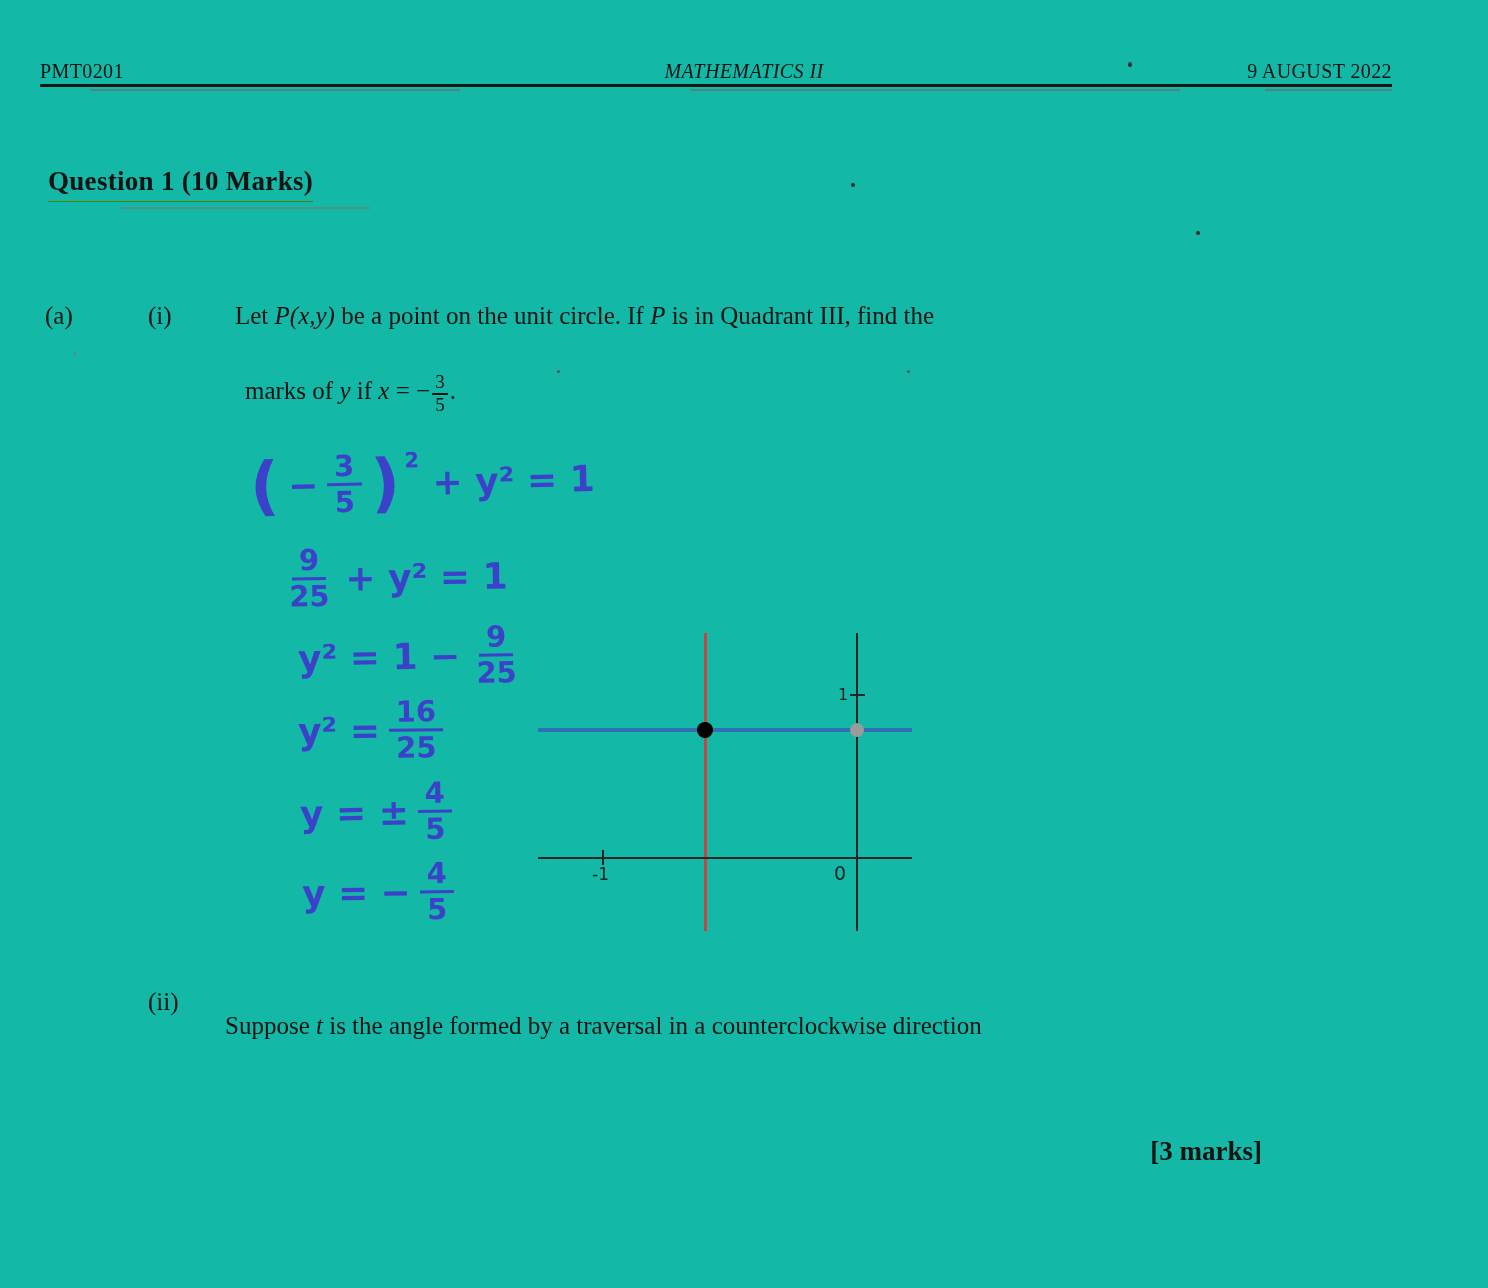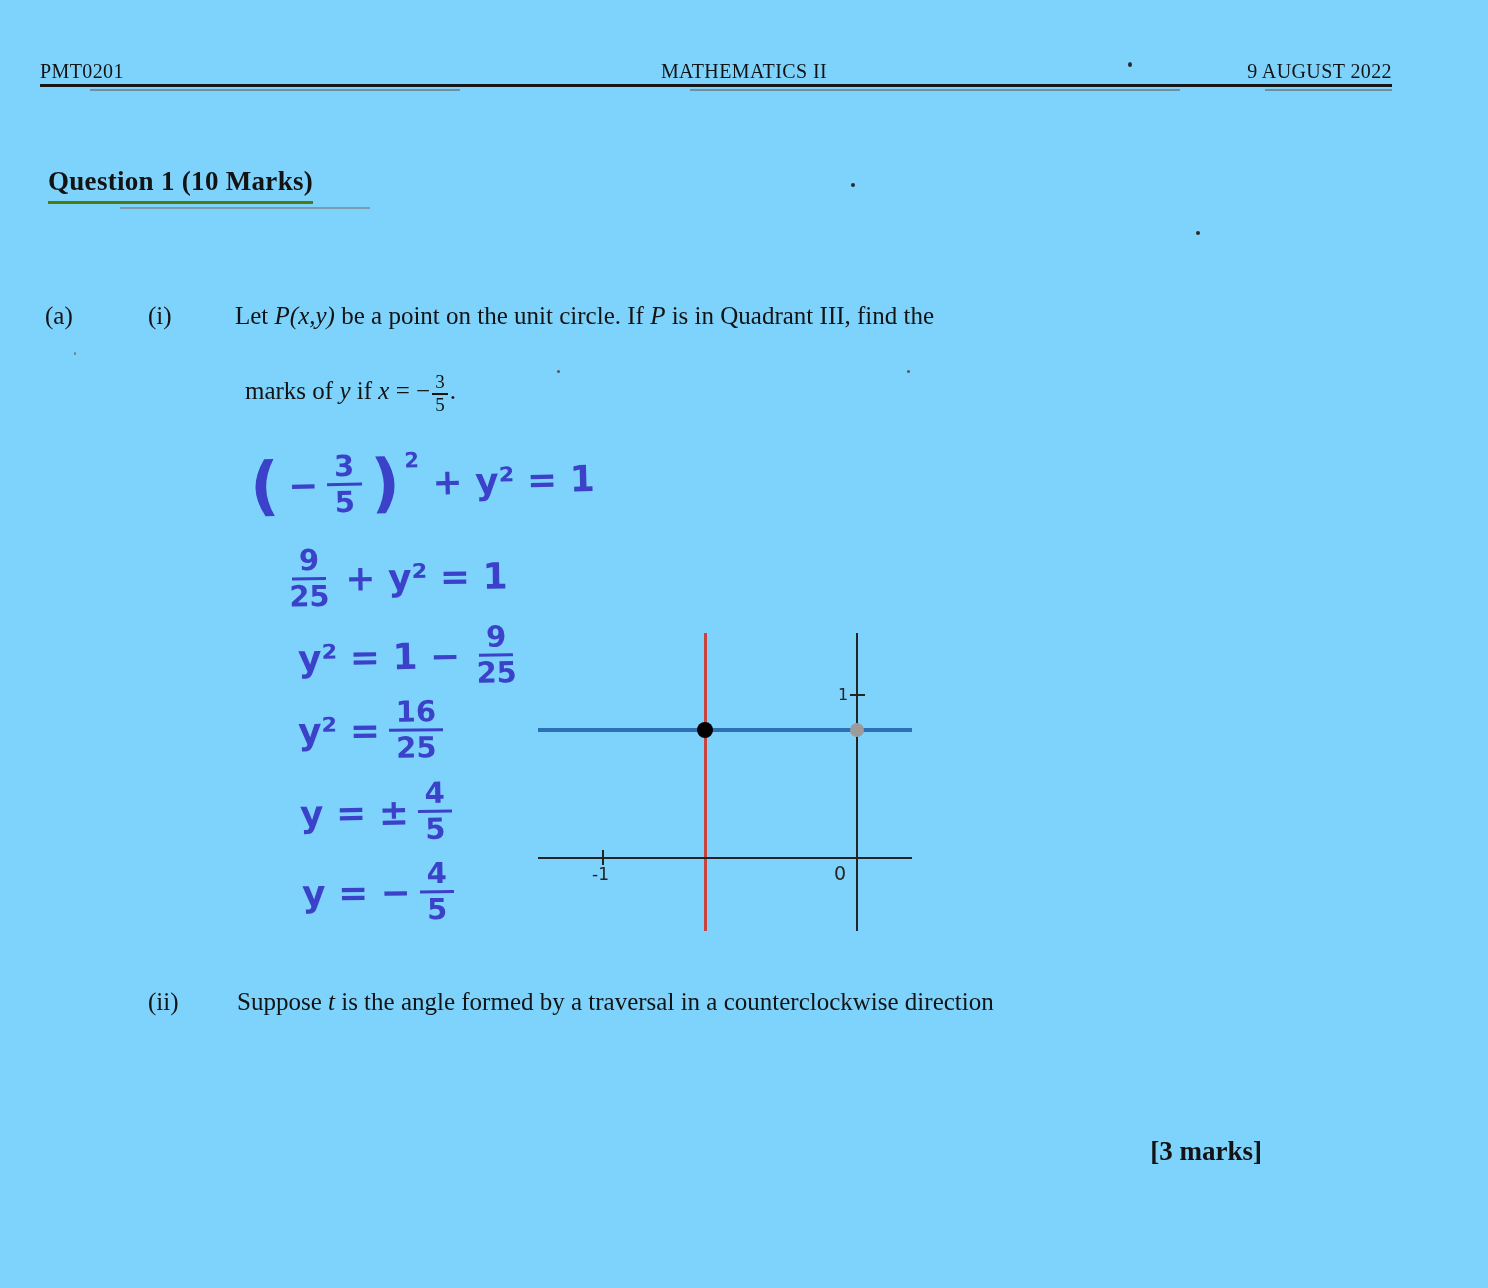--- a/index.html
+++ b/index.html
@@ -1,35 +1,35 @@
 <!DOCTYPE html>
 <html><head>
 <meta charset="utf-8">
 <style>
   html,body { margin:0; padding:0; background:#e8e8e8; }
   .page {
     position:relative; width:1488px; height:1288px; margin:0 auto;
-    background:#7dd3fc; overflow:hidden;
+    background:#14b8a6; overflow:hidden;
     font-family:"Liberation Serif", serif; color:#131313;
   }
   
   .hdr-item { position:absolute; top:60px; font-size:20px; letter-spacing:0.4px; white-space:nowrap; }
   .hdr-left   { left:40px; }
-  .hdr-center { left:0; width:100%; text-align:center; }
+  .hdr-center { left:0; width:100%; text-align:center;font-style:italic; }
   .hdr-right  { right:96px; }
   .header-rule  { position:absolute; left:40px; right:96px; top:84px; height:3px; background:#161616; }
   .header-rule2 { position:absolute; top:89px; height:2px; background:#6b6b6b; opacity:.65; }
   .hr2a { left:90px;  width:370px; }
   .hr2b { left:690px; width:490px; }
   .hr2c { left:1265px; width:127px; }
 
   
   .q-heading {
     position:absolute; left:48px; top:166px; font-size:27px; font-weight:bold;
-    border-bottom:3px solid #4d7c0f; padding-bottom:4px; letter-spacing:0.3px;
+    border-bottom:1px solid #4d7c0f; padding-bottom:4px; letter-spacing:0.3px;
   }
   .q-underline2 { position:absolute; left:120px; top:207px; width:250px; height:2px; background:#777; opacity:.6; }
 
   
   .bt { position:absolute; font-size:25px; white-space:nowrap; }
   .it { font-style:italic; }
   .pfrac { display:inline-flex; flex-direction:column; align-items:center;
            vertical-align:middle; font-size:19px; line-height:1.08; margin:0 2px; }
   .pfrac .n { border-bottom:2px solid #131313; padding:0 3px; }
   .pfrac .d { padding:0 3px; }
@@ -175,21 +175,21 @@
     <div class="g-tick-x"></div>
     <div class="g-tick-y"></div>
     <div class="g-lbl g-lbl-neg1">-1</div>
     <div class="g-lbl g-lbl-zero">0</div>
     <div class="g-lbl g-lbl-one">1</div>
     <div class="g-pt-gray"></div>
     <div class="g-pt-black"></div>
   </div>
 
   <div class="bt" style="left:148px; top:988px;">(ii)</div>
-  <div class="bt" style="left:225px; top:988px;margin-left:12px;">
+  <div class="bt" style="left:225px; top:1012px;">
     <span>Suppose </span><span class="it">t</span><span> is the angle formed by a traversal in a counterclockwise direction</span>
   </div>
 
   <div class="marks">[3 marks]</div>
 
   <div class="speck sp1"></div>
   <div class="speck sp2"></div>
   <div class="speck sp3"></div>
   <div class="speck sp4"></div>
   <div class="speck sp5"></div>

